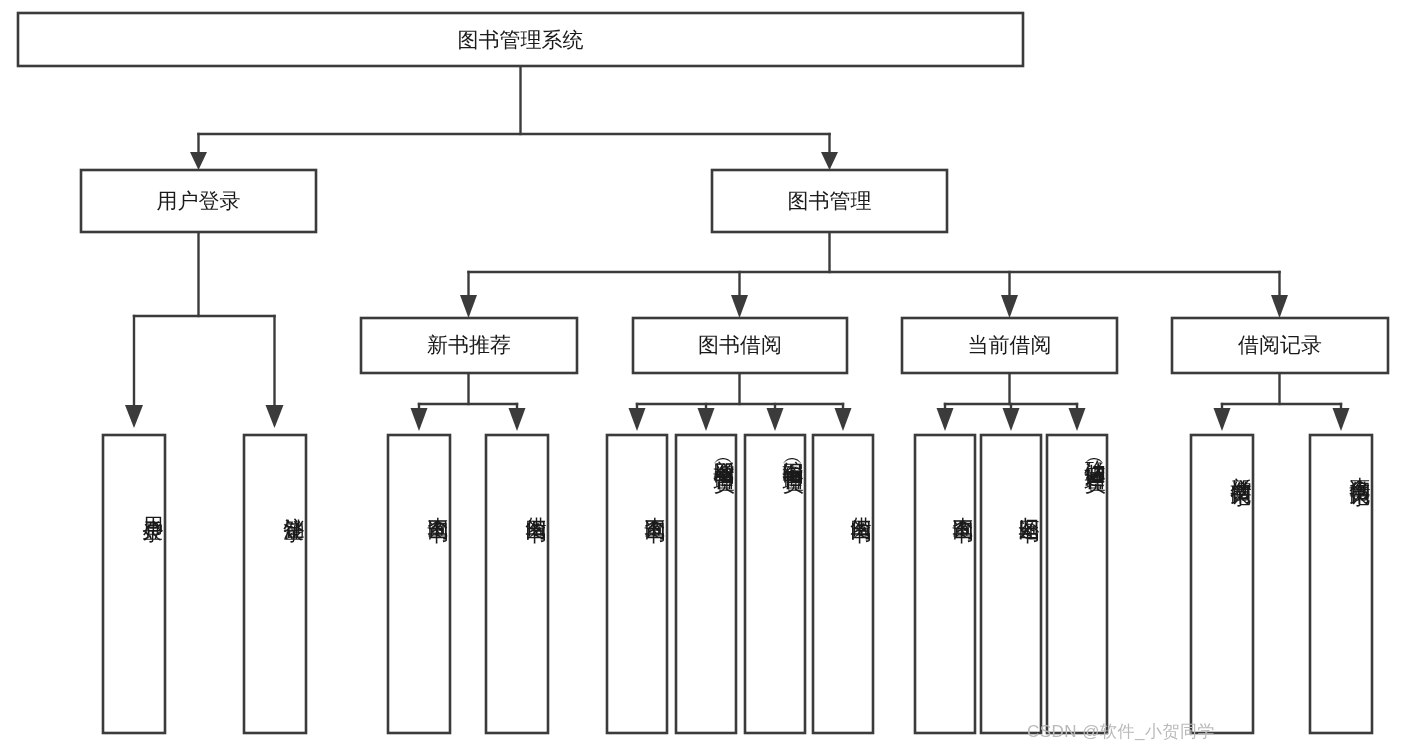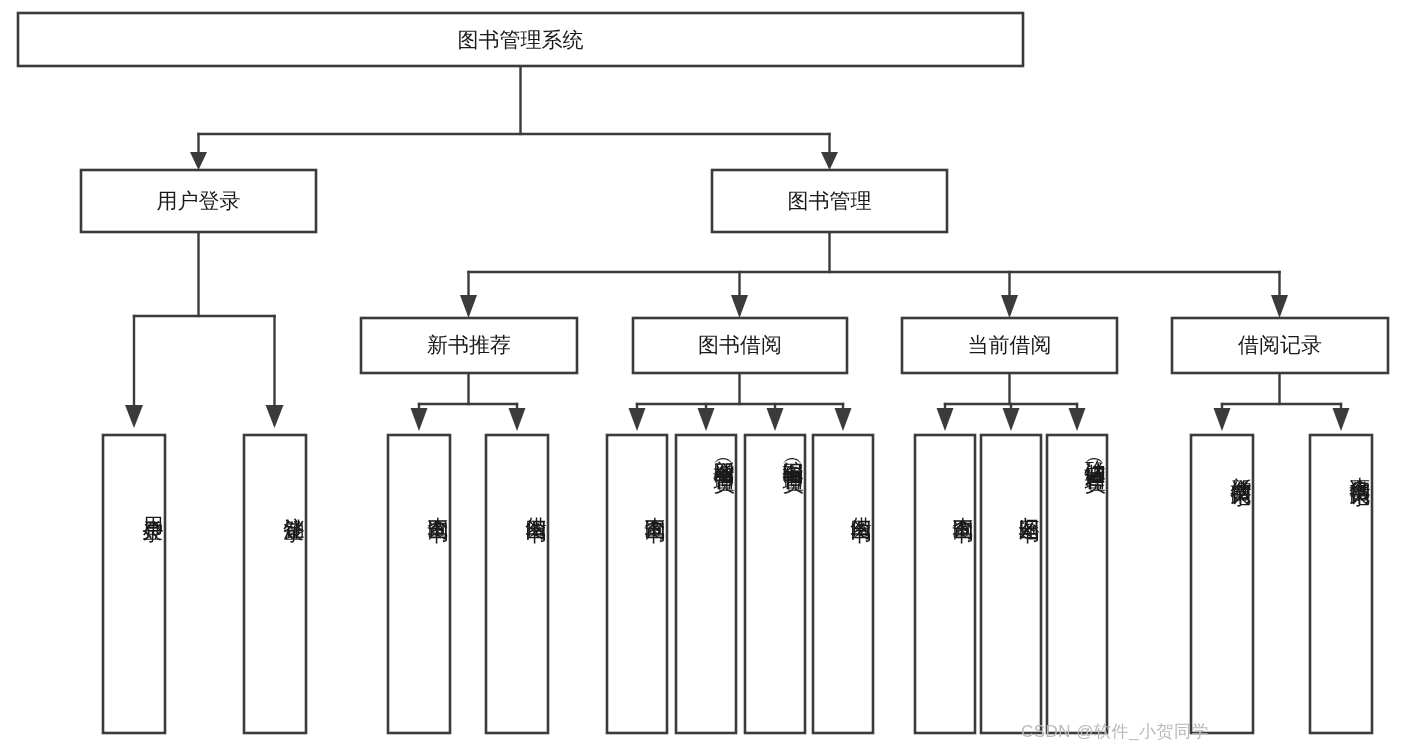--- a/index.html
+++ b/index.html
@@ -56,21 +56,21 @@
     font-size: 21px;
     line-height: 1.14;
     color: #1a1a1a;
     letter-spacing: 2px;
     text-align: center;
     white-space: nowrap;
     pointer-events: none;
   }
   .watermark {
     position: absolute;
-    right: 20px;
+    right: 14px;
     bottom: 4px;
     font-family: "Liberation Sans", "DejaVu Sans", sans-serif;
     font-size: 17px;
     color: #b9b9b9;
     white-space: nowrap;
     letter-spacing: 0.5px;
     text-align: right;
   }
 </style>
 </head>

